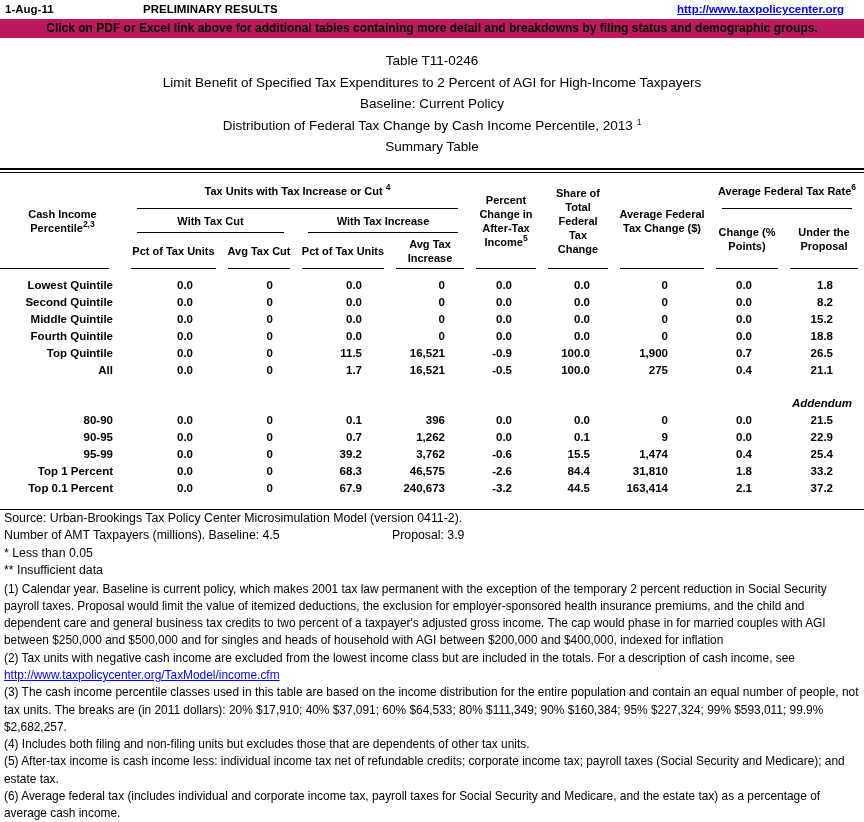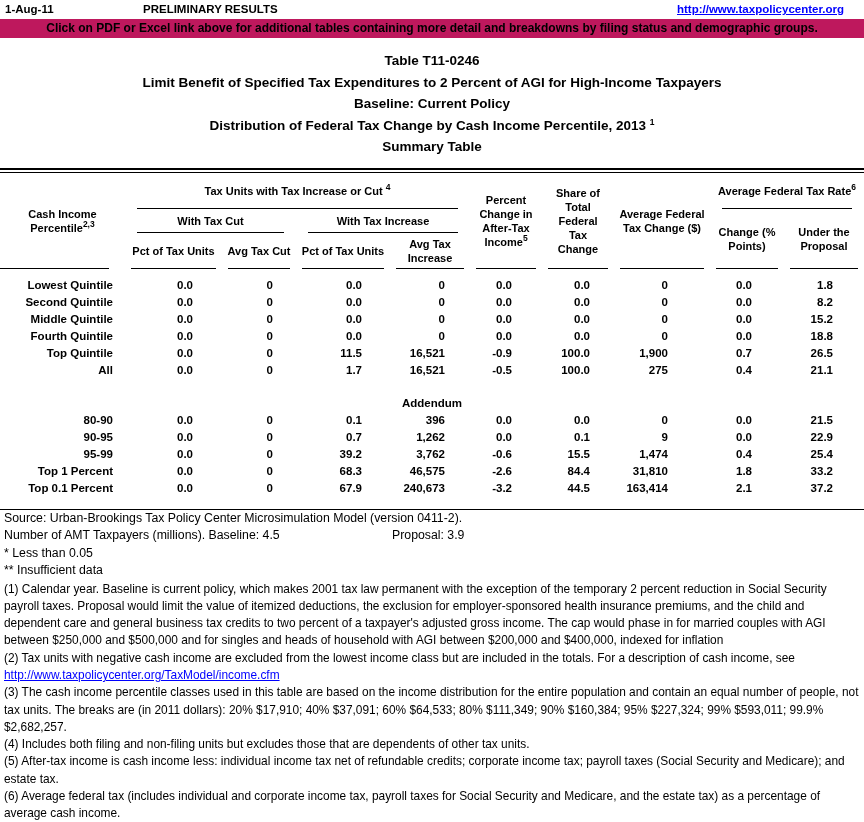--- a/index.html
+++ b/index.html
@@ -13,21 +13,21 @@
   
   .top-row { display:flex; padding:3px 20px 0 5px; font-weight:bold; font-size:11.5px; }
   .top-date { width:138px; }
   .top-prelim { flex:1; }
   .banner {
     margin-top:4px; background:#be185d; height:19px; line-height:19px;
     text-align:center; font-weight:bold; font-size:12px; color:#000;
   }
 
   
-  .titles { margin-top:12px; text-align:center; font-weight:bold; font-size:13.5px; line-height:21.5px; }
+  .titles { margin-top:12px; text-align:center; font-weight:normal; font-size:13.5px; line-height:21.5px; }
   .titles sup, th sup { font-size:8.5px; vertical-align:super; line-height:0; }
 
   
   .table-wrap { margin-top:10px; }
   .rule-double { height:2px; border-top:2px solid #000; border-bottom:1px solid #000; }
   .rule-bottom { border-top:1.5px solid #000; }
   table { width:864px; table-layout:fixed; border-collapse:collapse; }
   th {
     font-weight:bold; font-size:11px; line-height:14px; text-align:center;
     vertical-align:middle; padding:1px 3px; position:relative;
@@ -49,21 +49,21 @@
   td.c1 { padding-right:12px; }
   td.c2 { padding-right:29px; }
   td.c3 { padding-right:23px; }
   td.c4 { padding-right:28px; }
   td.c5 { padding-right:25px; }
   td.c6 { padding-right:30px; }
   td.c7 { padding-right:24px; }
   td.c8 { padding-right:42px; }
   td.c9 { padding-right:32px; }
   td.c10{ padding-right:31px; }
-  td.addendum { text-align:center; padding:0 4px 0 4px; }
+  td.addendum { text-align:right; padding:0 12px 0 4px;font-style:italic; }
   tr.sp8 td  { height:8px;  line-height:0; }
   tr.sp16 td { height:16px; line-height:0; }
   tr.sp12 td { height:12px; line-height:0; }
 
   
   .src-block { padding-left:4px; font-size:12.3px; line-height:17.5px; }
   .amt-line { position:relative; }
   .amt-proposal { position:absolute; left:388px; top:0; }
   .notes { padding:1px 4px 0 4px; font-size:11.9px; line-height:17.3px; }
   .note-nowrap { white-space:nowrap; }

